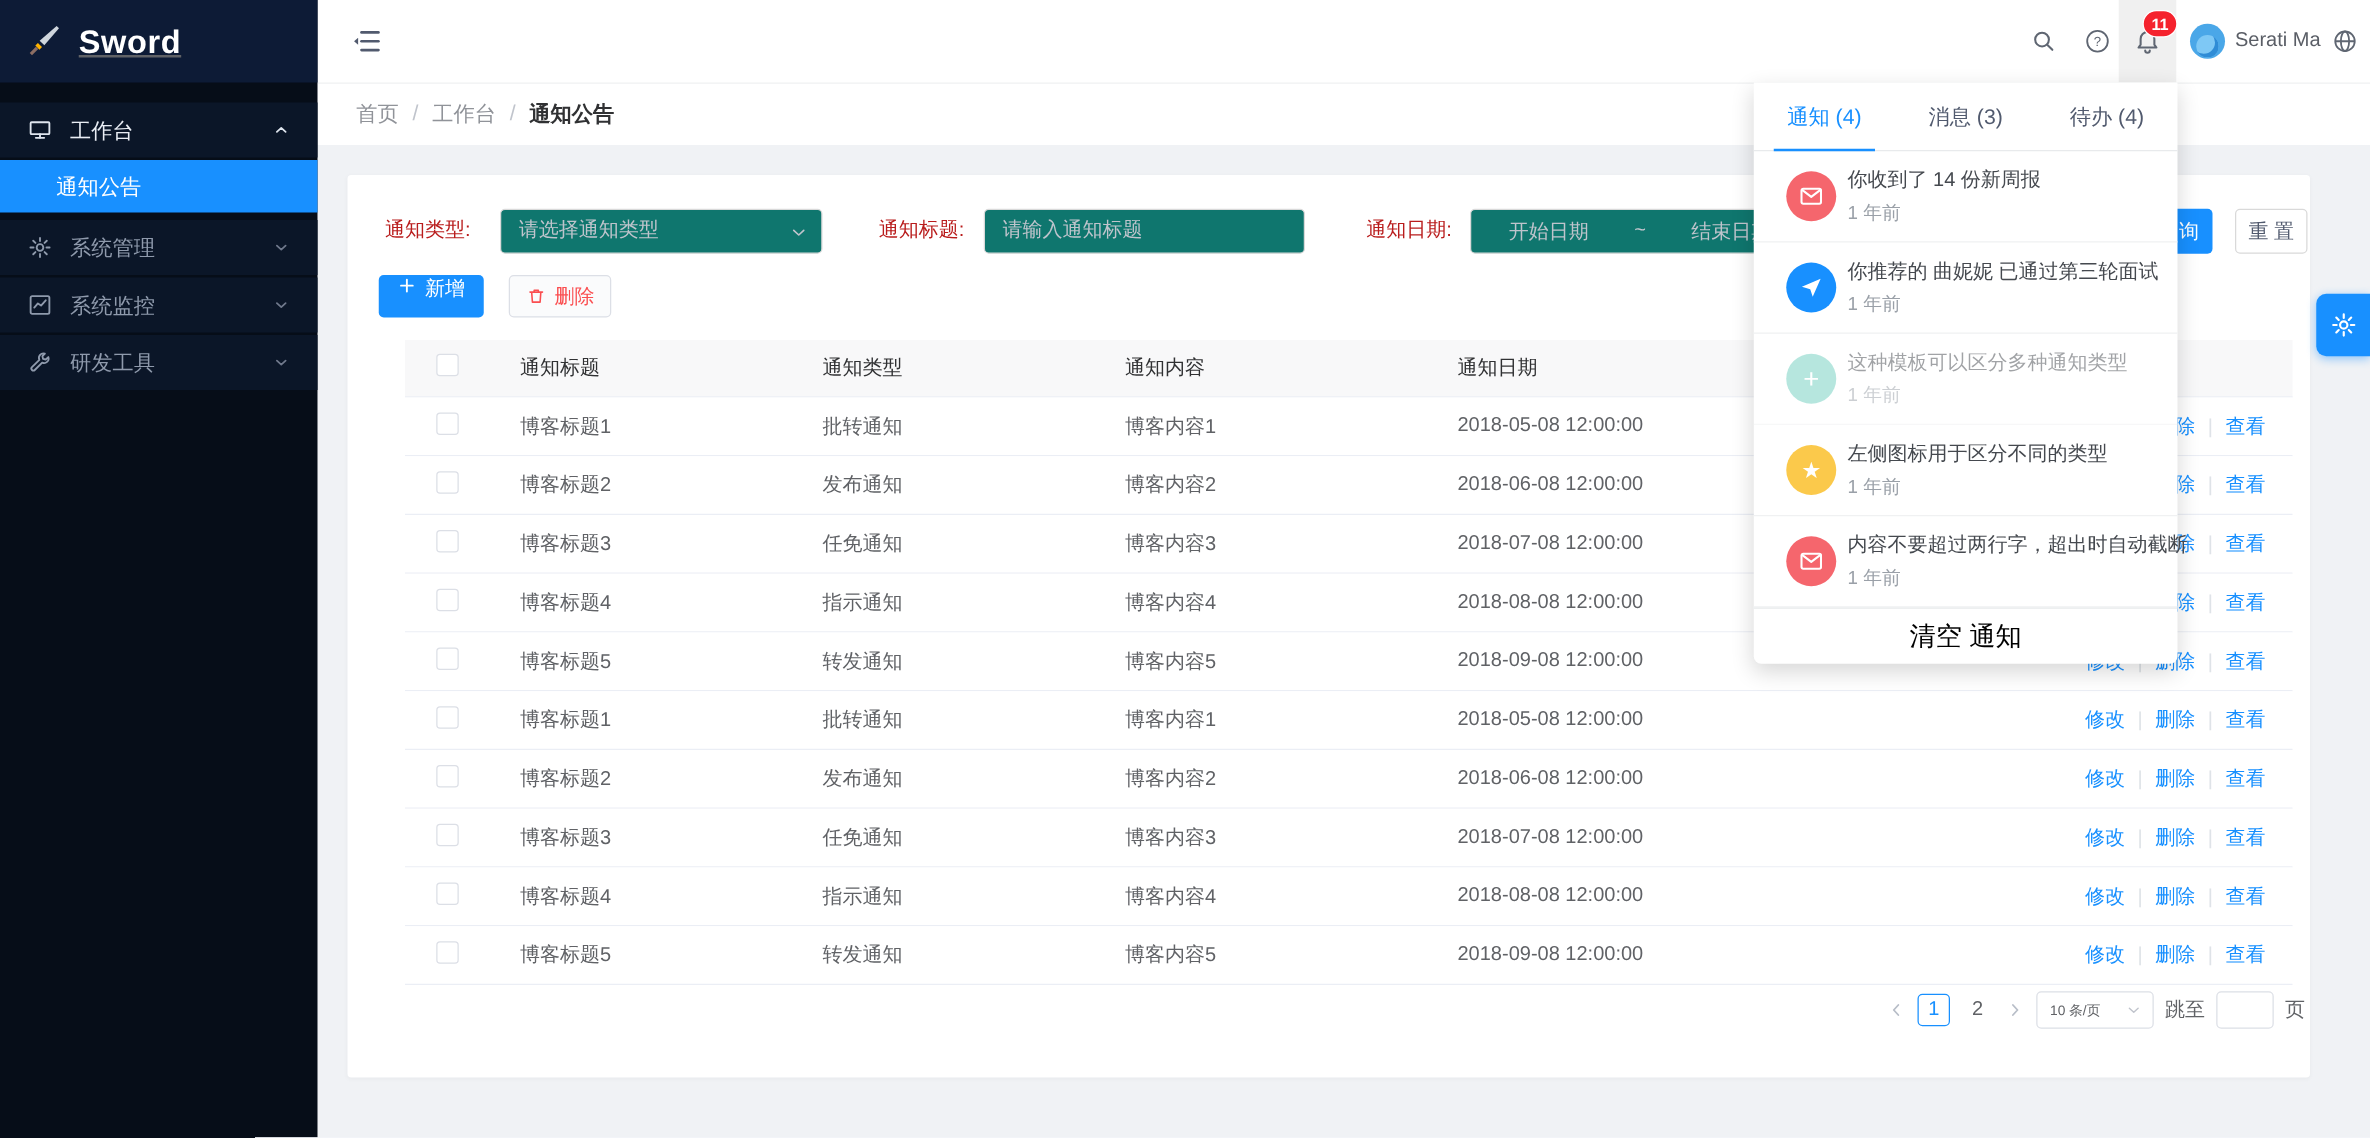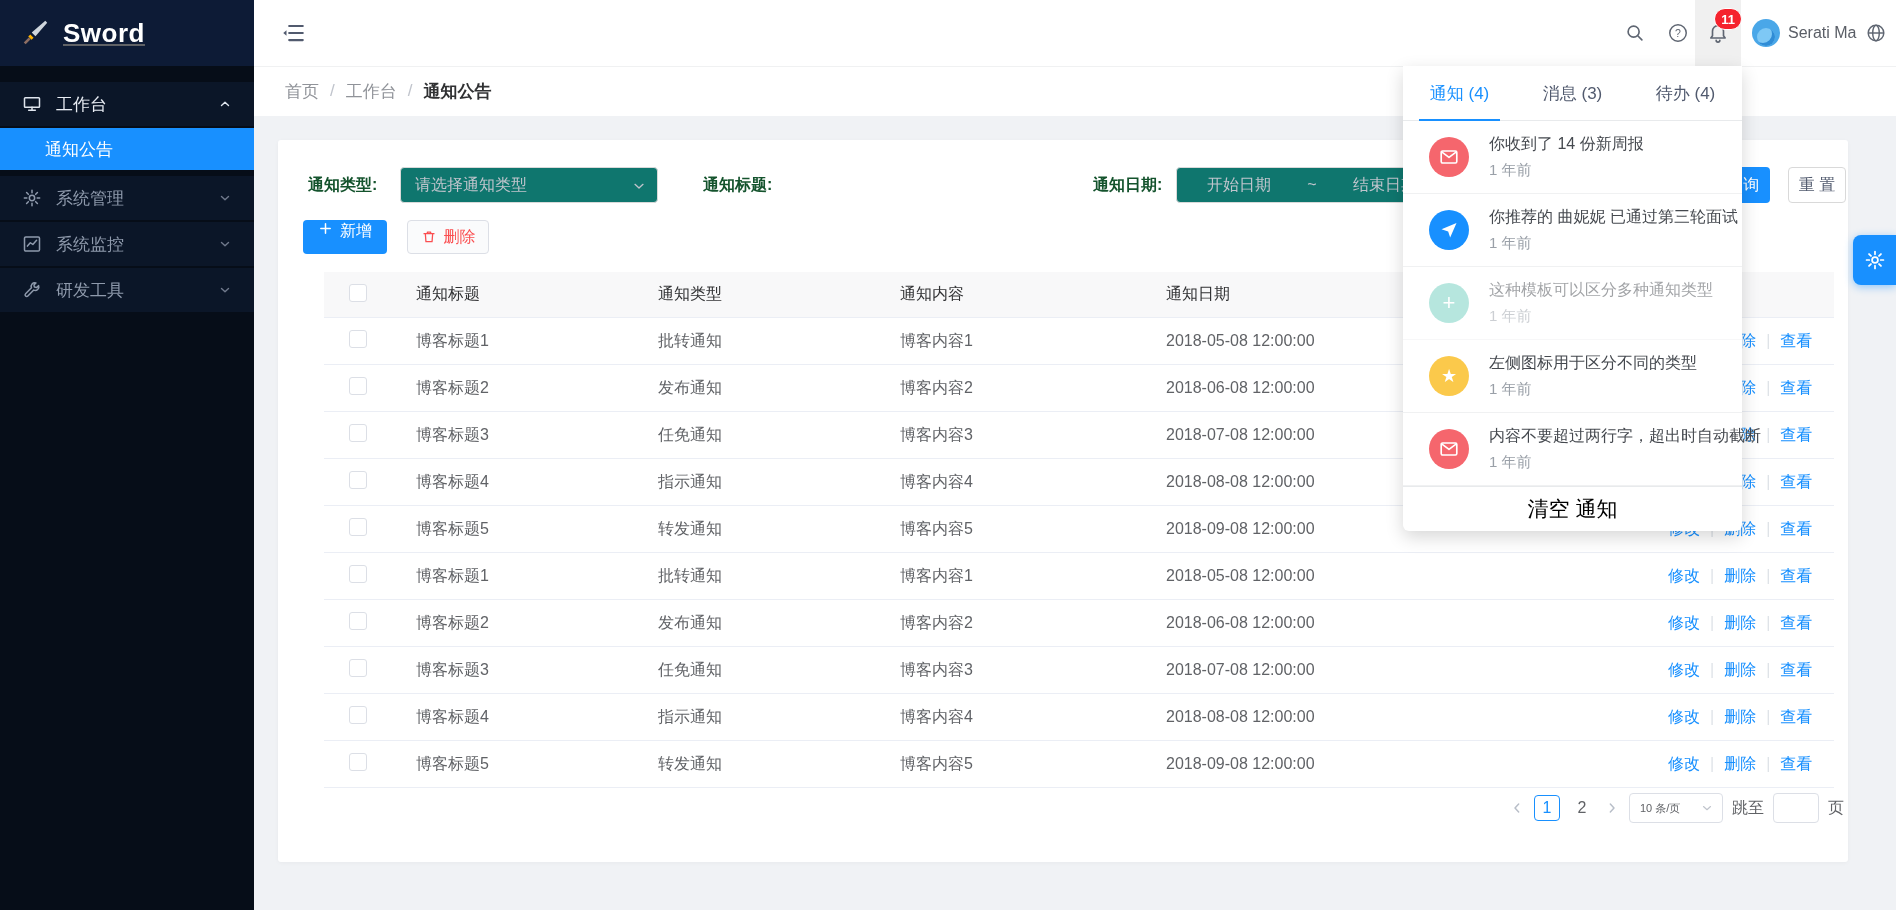--- a/index.html
+++ b/index.html
@@ -38,21 +38,21 @@
   .hbox.globe{left:1600px;width:44px;}
   
   .crumbbar{position:absolute;left:254px;top:66px;right:0;height:50px;background:#fff;display:flex;
             align-items:center;padding-left:31px;box-sizing:border-box;font-size:17px;color:#909399;gap:11px;z-index:5;}
   .crumb{cursor:pointer;}
   .crumb-sep{color:#c0c4cc;}
   .crumb-last{color:#303133;font-weight:700;}
   
   .card{position:absolute;left:278px;top:140px;width:1570px;height:722px;background:#fff;border-radius:3px;
         box-shadow:0 1px 4px rgba(0,0,0,.04);}
-  .flabel{position:absolute;top:27px;height:36px;line-height:36px;font-size:16px;color:#14532d;font-weight:700;text-align:center;}
+  .flabel{position:absolute;top:27px;height:36px;line-height:36px;font-size:16px;color:#b91c1c;font-weight:400;text-align:center;}
   .flabel.l-type{left:30px;}
   .flabel.l-title{left:425px;}
   .flabel.l-date{left:815px;}
   .fctrl{position:absolute;top:27px;height:36px;box-sizing:border-box;border:1px solid #d9d9d9;border-radius:4px;
          background:#0f766e;font-size:16px;color:#606266;}
   .fselect{left:122px;width:258px;cursor:pointer;}
   .fselect input{width:100%;height:100%;border:none;outline:none;background:transparent;padding:0 30px 0 14px;
          box-sizing:border-box;font:inherit;cursor:pointer;}
   .fselect .chev{position:absolute;right:10px;top:10px;color:#c0c4cc;}
   .ftitle{left:509px;width:257px;}
@@ -92,21 +92,21 @@
   .pg-jumpinput{width:46px;height:30px;border:1px solid #dcdfe6;border-radius:4px;box-sizing:border-box;
            font:inherit;padding:0 6px;outline:none;}
   
   .notice-pop{position:absolute;left:1403px;top:66px;width:339px;background:#fff;border-radius:0 0 6px 6px;
               box-shadow:0 6px 18px rgba(0,0,0,.16);z-index:60;}
   .ntabs{display:flex;height:54px;border-bottom:1px solid #e8eaec;}
   .ntab{flex:1;display:flex;align-items:center;justify-content:center;font-size:17px;color:#515a6e;
         position:relative;cursor:pointer;}
   .ntab.active{color:#1890ff;}
   .ntab.active::after{content:"";position:absolute;bottom:-1px;left:16px;right:16px;height:2px;background:#1890ff;}
-  .nitem{height:72px;display:flex;align-items:center;gap:20px;padding:0 26px;border-bottom:1px solid #f0f1f2;cursor:pointer;}
+  .nitem{height:72px;display:flex;align-items:center;gap:9px;padding:0 26px;border-bottom:1px solid #f0f1f2;cursor:pointer;}
   .ncircle{width:40px;height:40px;border-radius:50%;flex:0 0 40px;display:flex;align-items:center;
            justify-content:center;color:#fff;font-size:22px;}
   .ncircle .glyph{line-height:1;}
   .ntitle{font-size:16px;color:#45494f;margin-bottom:6px;white-space:nowrap;}
   .ntime{font-size:15px;color:#9aa0a8;}
   .nitem.muted{opacity:.5;}
   .nfoot{height:44px;display:flex;align-items:center;justify-content:center;font-size:21px;color:#000000;
          border-top:1px solid #e8eaec;cursor:pointer;}
   
   .settings-fab{position:absolute;left:1853px;top:235px;width:43px;height:50px;background:#1890ff;border:none;
@@ -250,20 +250,23 @@
     <span class="fctrl fselect">
       <input readonly="" placeholder="请选择通知类型" style="">
       <span class="chev">
         <svg width="16" height="16" viewBox="0 0 24 24" fill="none" stroke="currentColor" stroke-width="2" stroke-linecap="round" stroke-linejoin="round">
             <polyline points="6,9.5 12,15 18,9.5"></polyline>
           </svg>
       </span>
     </span>
 
     <span class="flabel l-title">通知标题:</span>
+    <span class="fctrl ftitle">
+      <input placeholder="请输入通知标题" style="">
+    </span>
 
     <span class="flabel l-date">通知日期:</span>
     <span class="fctrl fdate">
       <span>开始日期</span>
       <span>~</span>
       <span>结束日期</span>
     </span>
 
     <button class="btn btn-search">查 询</button>
     <button class="btn btn-reset">重 置</button>

